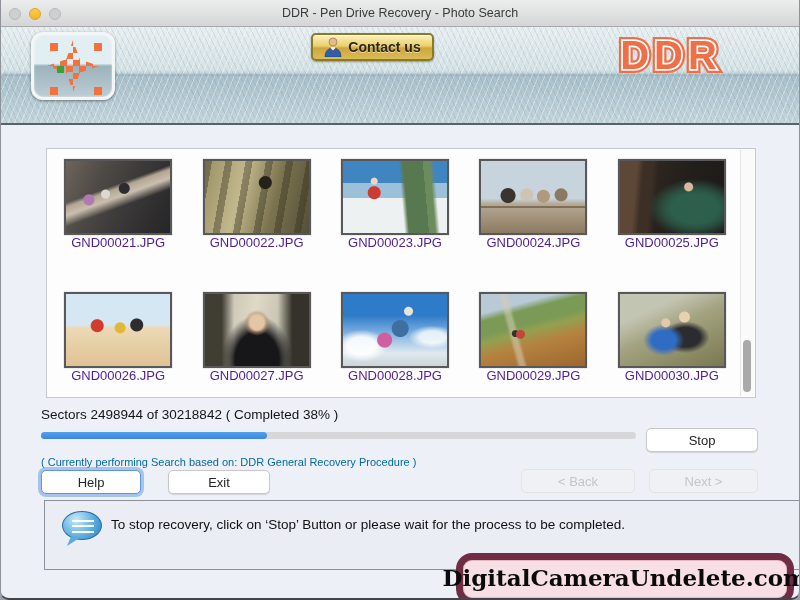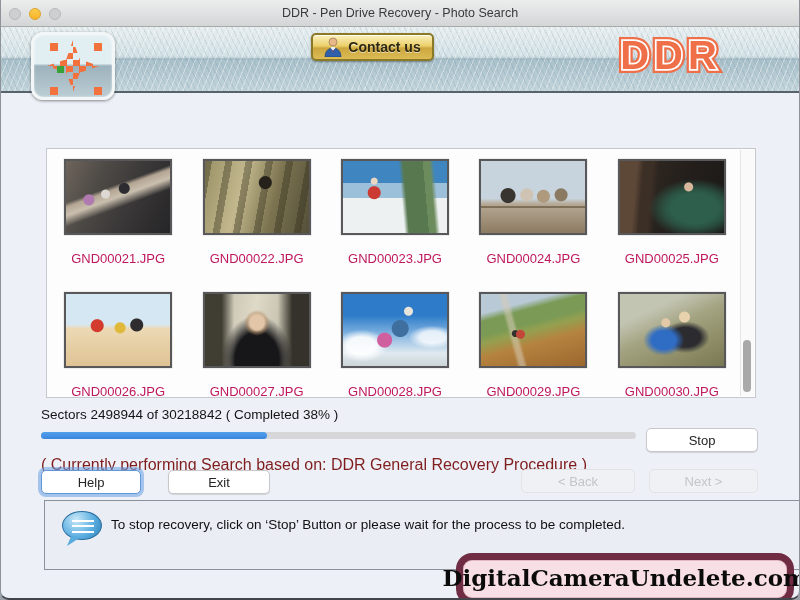--- a/index.html
+++ b/index.html
@@ -19,21 +19,21 @@
   .title {
     text-align:center; line-height:26px; font-size:12.5px; font-weight:normal; color:#3a3a3c;
   }
   .lights { position:absolute; left:8px; top:8px; display:flex; gap:8px; }
   .light { width:12px; height:12px; border-radius:50%; }
   .light.gray  { background:#cdcfd1; border:1px solid #b6b8ba; }
   .light.yellow{ background:linear-gradient(#fccb4d,#f6b42a); border:1px solid #dda32a; }
 
   
   .header {
-    position:absolute; left:0; top:27px; right:0; height:66px;
+    position:absolute; left:0; top:27px; right:0; height:98px;
     background:
       linear-gradient(rgba(0,0,0,0) 48%, rgba(70,95,110,.22) 50%, rgba(0,0,0,0) 52%),
       repeating-linear-gradient(112deg, rgba(255,255,255,.35) 0 1px, rgba(255,255,255,0) 1px 6px),
       repeating-linear-gradient(64deg, rgba(85,115,135,.14) 0 1px, rgba(0,0,0,0) 1px 5px),
       linear-gradient(#e7eef0 0%, #d4e2e6 45%, #a9c1cb 52%, #c3d5db 100%);
     border-bottom:2px solid #56636b;
     padding-left:38px;
   }
   .logo {
     position:absolute; left:30px; top:5px; width:84px; height:68px; border-radius:12px;
@@ -83,21 +83,21 @@
   }
   .grid {
     position:absolute; left:2px; top:0; width:692px;
     display:grid; grid-template-columns:repeat(5,1fr); grid-template-rows:133px 133px;
   }
   .cell { display:flex; flex-direction:column; align-items:center; padding-top:10px; }
   .thumb {
     width:108px; height:76px; border:2px solid #58585a; cursor:pointer;
     box-shadow:0 0 1px rgba(0,0,0,.4);
   }
-  .fname { margin-top:16px; font-size:13px; color:#be185d; }
+  .fname { margin-top:0; font-size:13px; color:#4c1d95; }
 
   .p1 { background:
     radial-gradient(circle at 22% 54%, #b07ab0 0 5px, rgba(0,0,0,0) 6px),
     radial-gradient(circle at 38% 46%, #ddd8d2 0 4px, rgba(0,0,0,0) 5px),
     radial-gradient(circle at 56% 38%, #2c2c30 0 5px, rgba(0,0,0,0) 6px),
     linear-gradient(160deg, rgba(0,0,0,0) 38%, #b3a593 42%, #cabfae 50%, rgba(0,0,0,0) 60%),
     linear-gradient(115deg, #6e655c, #4e4a46 30%, #3a3838 60%, #262527); }
   .p2 { background:
     radial-gradient(circle at 58% 30%, #26211a 0 6px, rgba(0,0,0,0) 7px),
     repeating-linear-gradient(100deg, rgba(48,44,26,.38) 0 7px, rgba(0,0,0,0) 7px 20px),
@@ -161,21 +161,21 @@
     background:#d7d7d9; border-radius:4px;
   }
   .progress-fill { height:100%; background:linear-gradient(#54a0ec,#3a86dc); border-radius:4px; }
 
   .btn {
     position:absolute; height:24px; background:#ffffff; border:1px solid #c8c8ca; border-radius:5px;
     font-family:"Liberation Sans", sans-serif; font-size:13px; color:#242426;
     box-shadow:0 1px 1px rgba(0,0,0,.12); cursor:pointer;
   }
   .stop-btn { left:645px; top:428px; width:112px; }
-  .status-text { position:absolute; left:40px; top:456px; font-size:16px; color:#7f1d1d; }
+  .status-text { position:absolute; left:40px; top:456px; font-size:11px; color:#0369a1; }
   .help-btn { left:40px; top:470px; width:100px; border-color:#5f97d8; box-shadow:0 0 0 3px rgba(106,160,226,.55); }
   .exit-btn { left:167px; top:470px; width:102px; }
   .back-btn, .next-btn {
     background:#f0f1f4; color:#c2c5ca; border-color:#e2e3e7; box-shadow:none; cursor:default;
   }
   .back-btn { left:520px; top:469px; width:114px; }
   .next-btn { left:648px; top:469px; width:109px; }
 
   
   .infobox {

